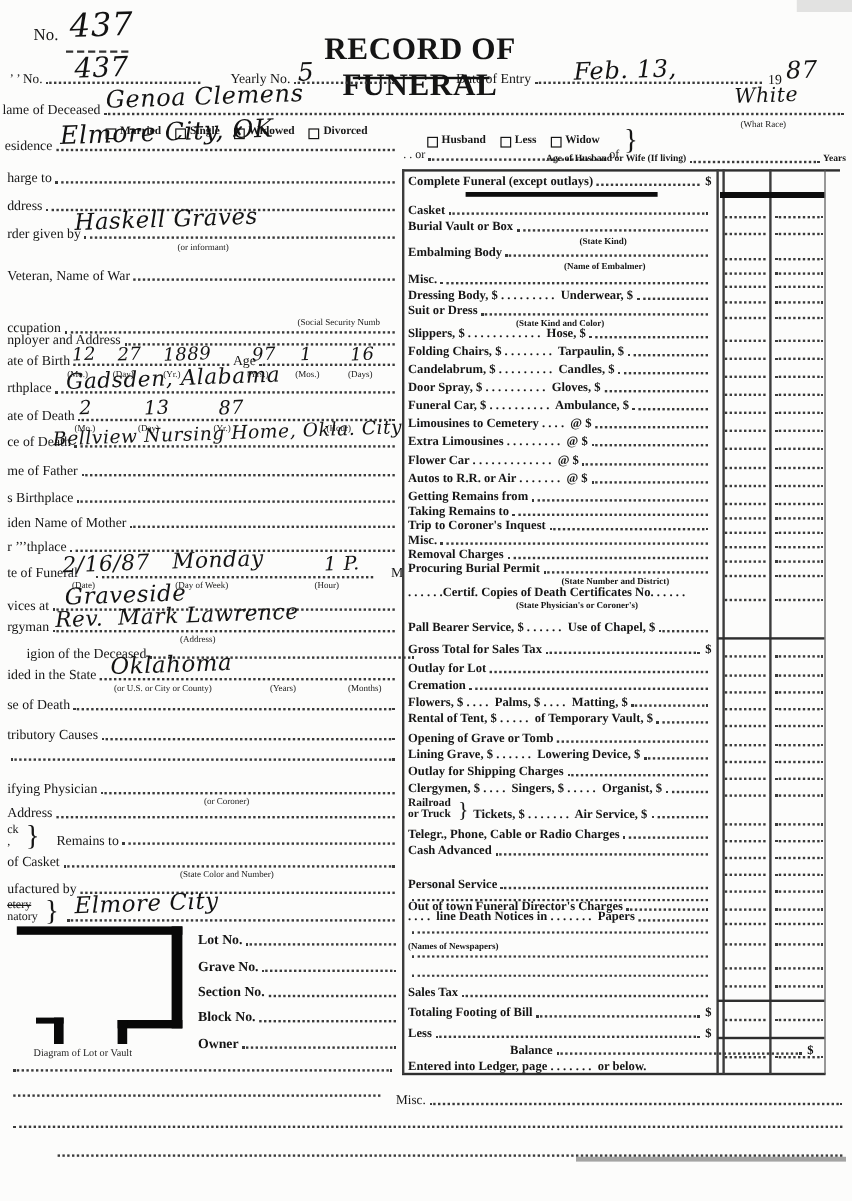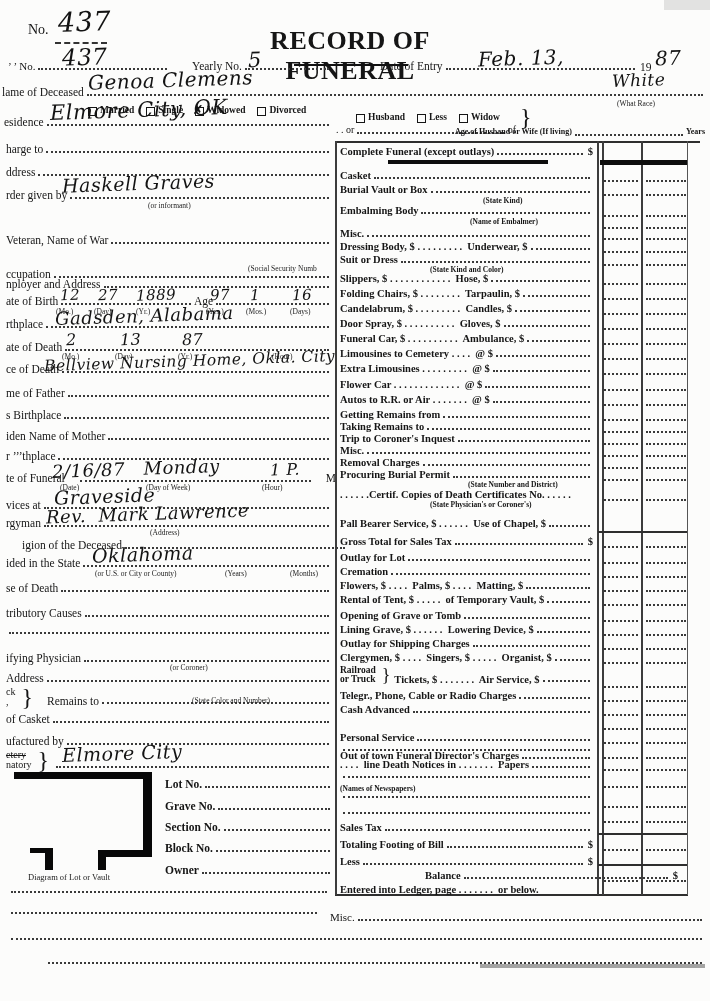--- a/index.html
+++ b/index.html
@@ -100,21 +100,21 @@
   </div>
   <div class="lrow" style="left:455px;top:126px;width:250px;font-size:8px;font-weight:bold;">
     <span>Age of Husband or Wife (If living)</span><span class="fill"></span><span>Years</span>
   </div>
 
   <div class="lrow" style="left:6px;top:143px;width:326px;"><span>harge to</span><span class="fill"></span></div>
   <div class="lrow" style="left:6px;top:166px;width:326px;"><span>ddress</span><span class="fill"></span></div>
   <div class="lrow" style="left:6px;top:189px;width:326px;"><span>rder given by</span><span class="fill"></span></div>
   <span class="hw" style="left:62px;top:172px;font-size:19px;">Haskell Graves</span>
   <span class="sub" style="left:148px;top:201px;">(or informant)</span>
-  <div class="lrow" style="left:6px;top:234px;width:326px;"><span>Veteran, Name of War</span><span class="fill"></span></div>
+  <div class="lrow" style="left:6px;top:224px;width:326px;"><span>Veteran, Name of War</span><span class="fill"></span></div>
   <div class="lrow" style="left:6px;top:268px;width:326px;"><span>ccupation</span><span class="fill"></span></div>
   <span class="sub" style="left:248px;top:264px;">(Social Security Numb</span>
   <div class="lrow" style="left:6px;top:278px;width:326px;"><span>nployer and Address</span><span class="fill"></span></div>
 
   <div class="lrow" style="left:6px;top:295px;width:326px;">
     <span>ate of Birth</span><span class="fill" style="flex:1.15"></span><span>Age</span><span class="fill"></span>
   </div>
   <span class="hw" style="left:60px;top:286px;font-size:15px;">12</span>
   <span class="hw" style="left:98px;top:286px;font-size:15px;">27</span>
   <span class="hw" style="left:136px;top:286px;font-size:15px;">1889</span>
@@ -178,21 +178,21 @@
   <div class="lrow" style="left:6px;top:672px;width:326px;"><span>Address</span><span class="fill"></span></div>
 
   <div class="lrow" style="left:6px;top:686px;width:326px;align-items:center;">
     <span class="stack"><span>ck</span><span>,</span></span>
     <span class="brace">}</span>
     <span style="margin:8px 0 0 10px;">Remains to</span>
     <span class="fill" style="margin-top:14px;"></span>
   </div>
 
   <div class="lrow" style="left:6px;top:713px;width:326px;"><span>of Casket</span><span class="fill"></span></div>
-  <span class="sub" style="left:150px;top:696px;margin-left:42px;">(State Color and Number)</span>
+  <span class="sub" style="left:150px;top:724px;">(State Color and Number)</span>
   <div class="lrow" style="left:6px;top:735px;width:326px;"><span>ufactured by</span><span class="fill"></span></div>
 
   <div class="lrow" style="left:6px;top:749px;width:326px;align-items:center;">
     <span class="stack"><span class="strike">etery</span><span>natory</span></span>
     <span class="brace">}</span>
     <span class="fill" style="margin-top:16px;"></span>
   </div>
   <span class="hw" style="left:62px;top:742px;font-size:19px;">Elmore City</span>
 
   <div class="blackbar" style="left:14px;top:772px;width:138px;height:7px;"></div>

